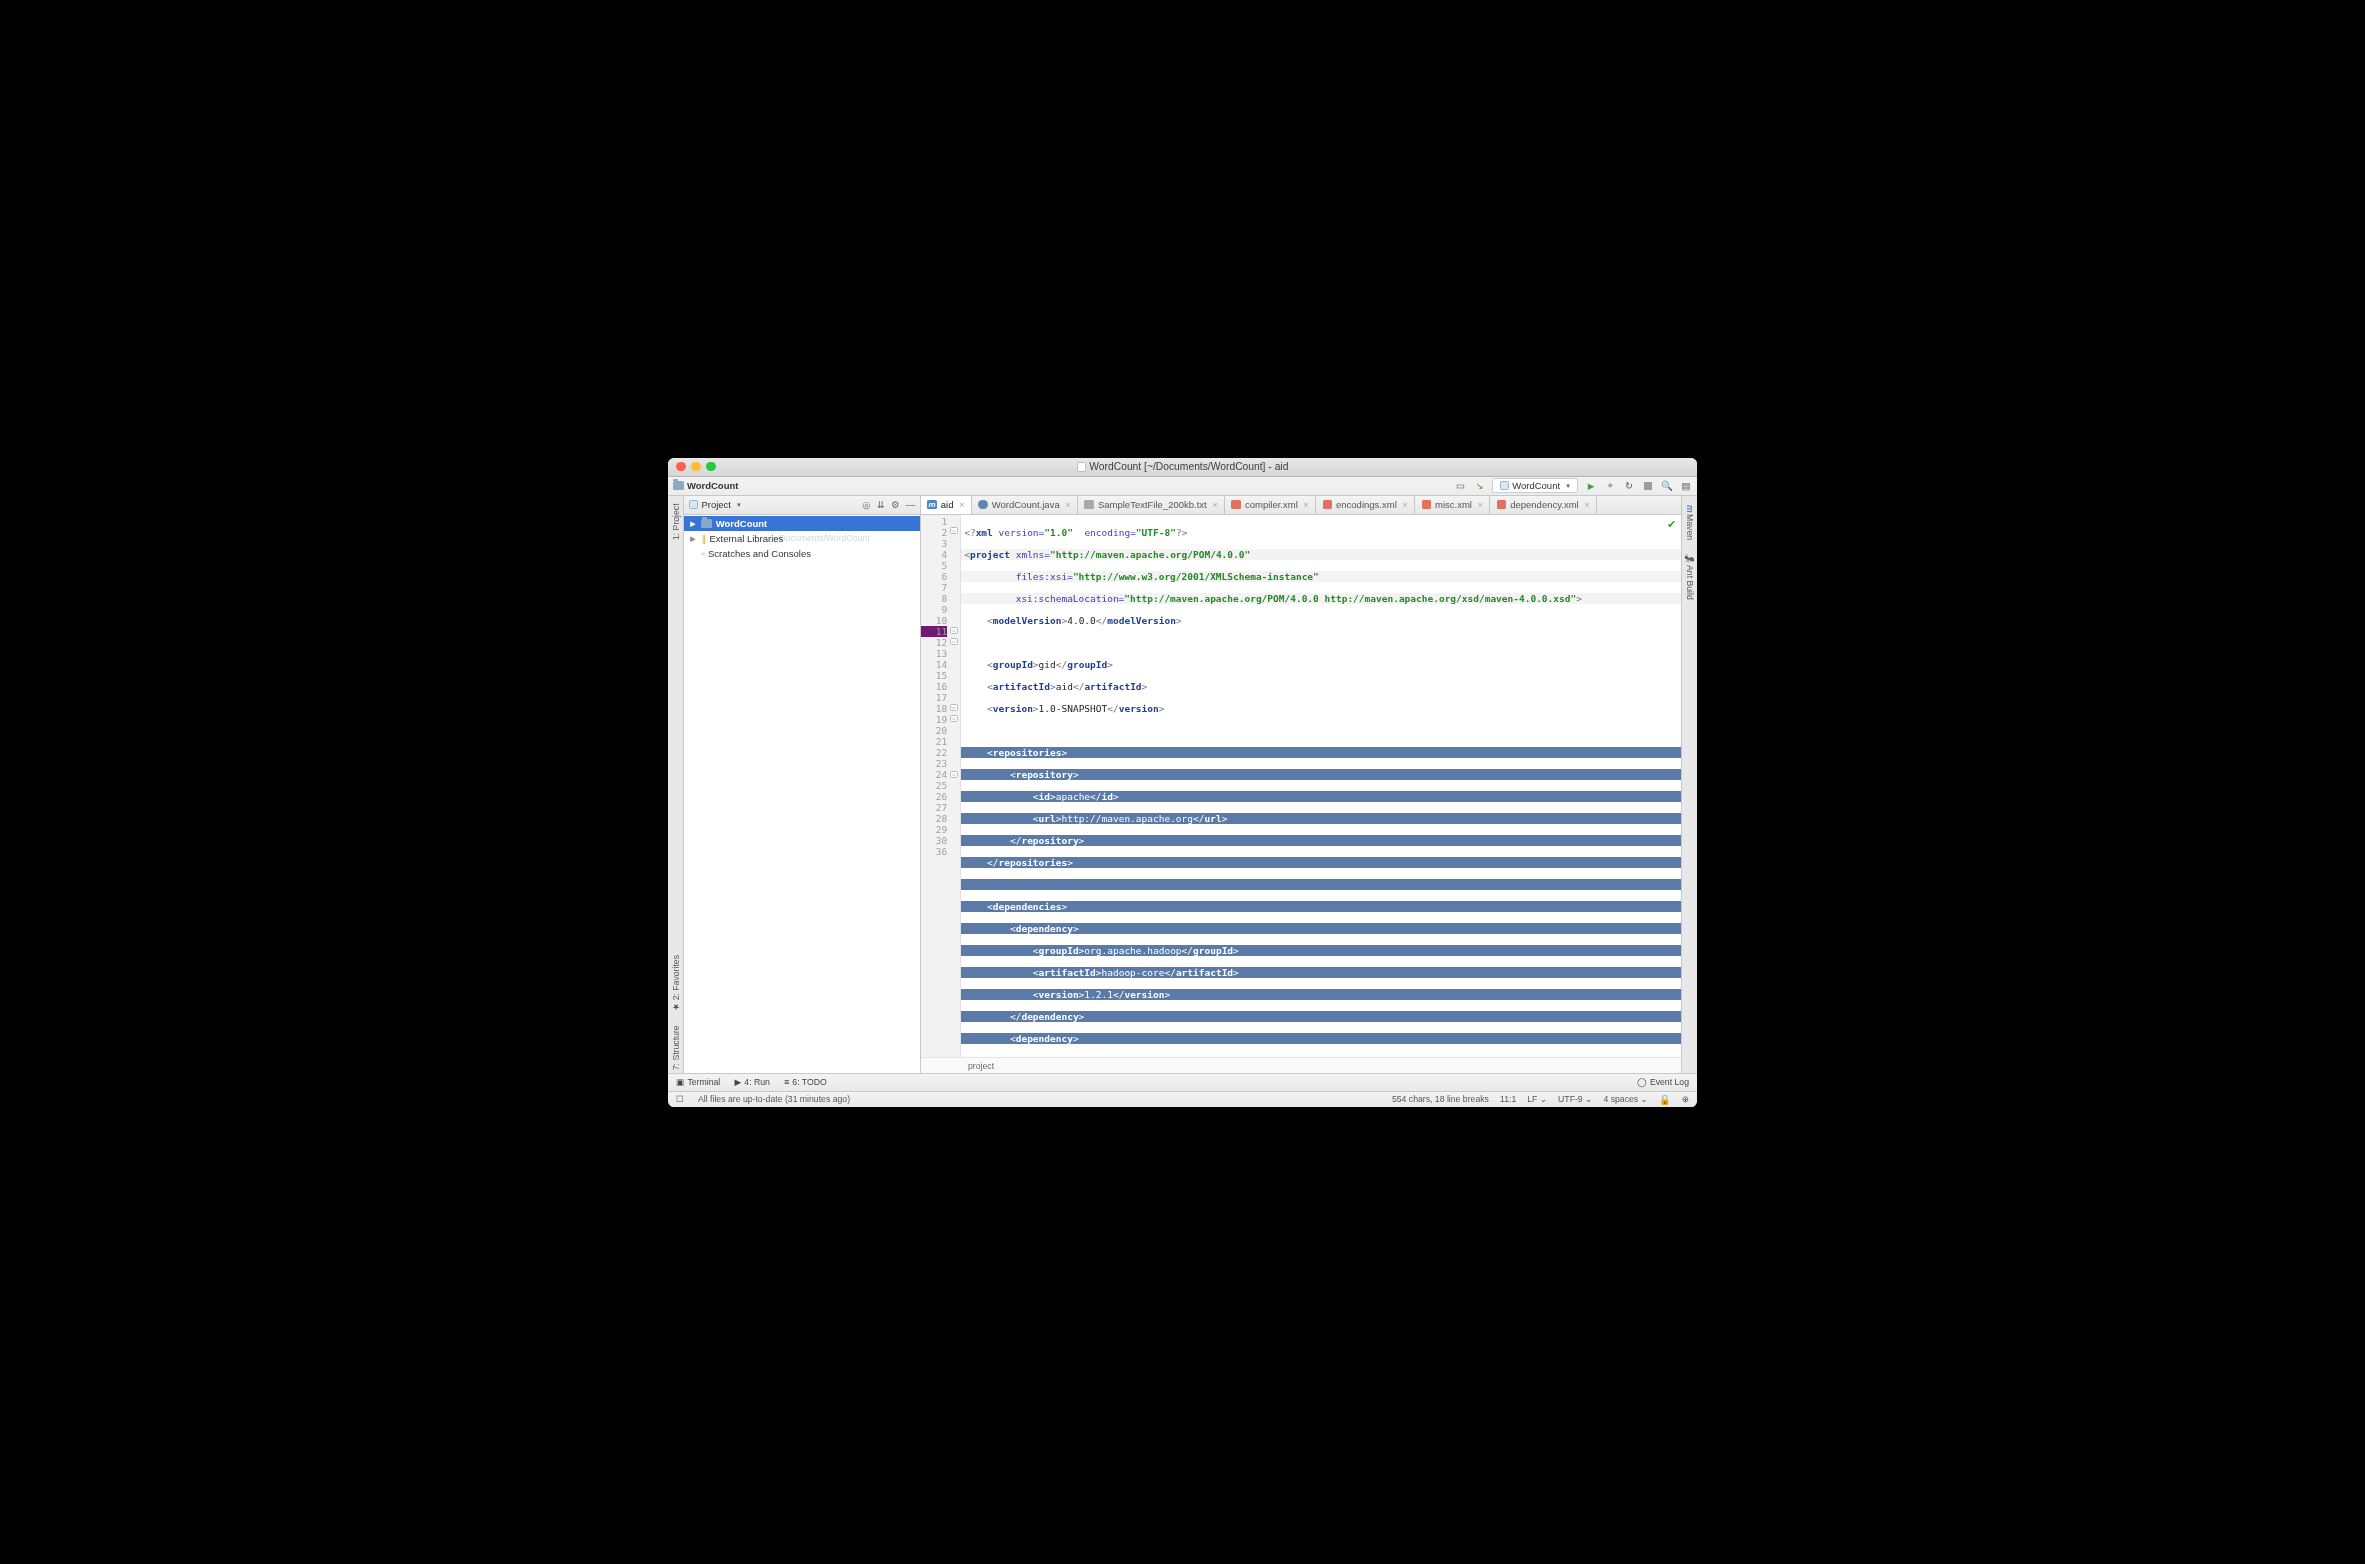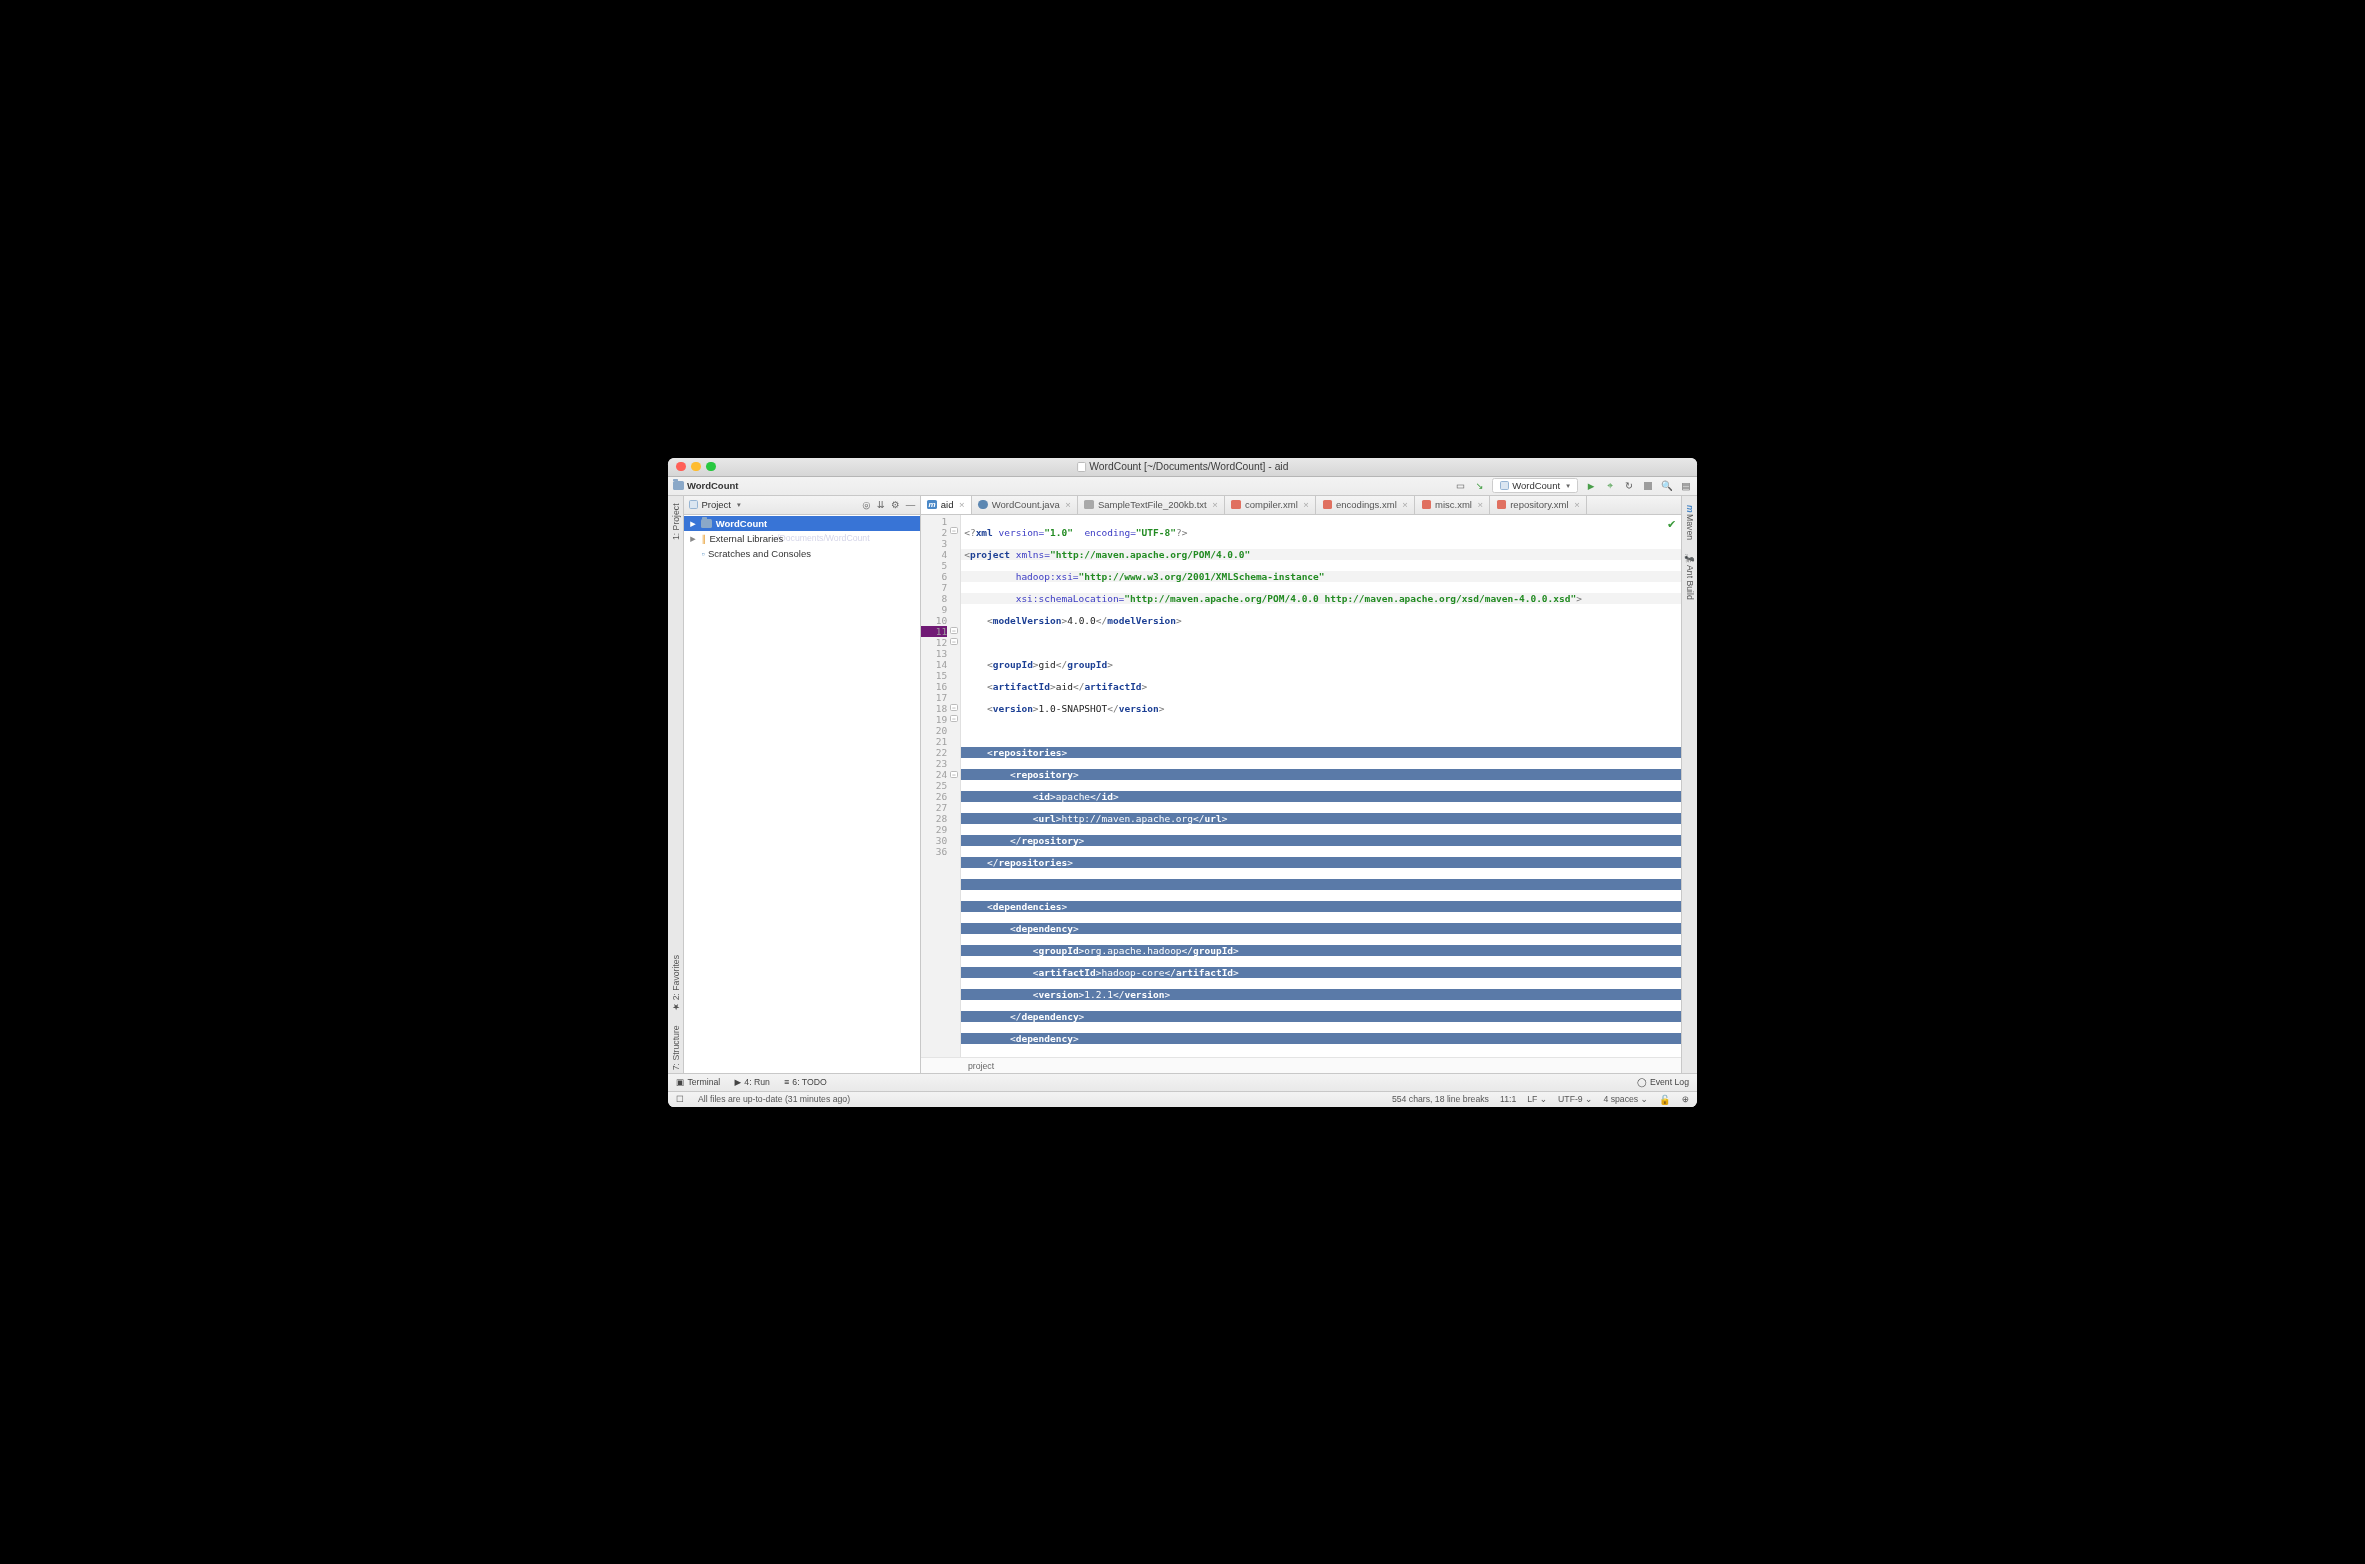--- a/index.html
+++ b/index.html
@@ -206,21 +206,21 @@
             <span>encodings.xml</span>
             <span class="close">×</span>
           </div>
         <div class="tab">
             <span class="tab-icon ico-xml"></span>
             <span>misc.xml</span>
             <span class="close">×</span>
           </div>
         <div class="tab">
             <span class="tab-icon ico-xml"></span>
-            <span>repository.xml</span>
+            <span>dependency.xml</span>
             <span class="close">×</span>
           </div>
       </div>
 
       <div class="editor-body">
         <span class="check">✔</span>
         <div class="gutter">
           <div class="ln">1</div>
             <div class="ln">2</div>
             <div class="ln">3</div>
@@ -257,21 +257,21 @@
             <div class="fold" style="top:111px">−</div>
             <div class="fold" style="top:122px">−</div>
             <div class="fold" style="top:188px">−</div>
             <div class="fold" style="top:199px">−</div>
             <div class="fold" style="top:255px">−</div>
           </div>
         </div>
         <div class="code">
 <div class="line"><span class="c">&lt;?</span><span class="t">xml</span> <span class="a">version=</span><span class="s">"1.0"</span>  <span class="a">encoding=</span><span class="s">"UTF-8"</span><span class="c">?&gt;</span></div>
 <div class="line" style="background:#f3f3f3"><span class="c">&lt;</span><span class="t">project</span> <span class="a">xmlns=</span><span class="s">"http://maven.apache.org/POM/4.0.0"</span></div>
-<div class="line" style="background:#f3f3f3">         <span class="a">hadoop:xsi=</span><span class="s">"http://www.w3.org/2001/XMLSchema-instance"</span></div>
+<div class="line" style="background:#f3f3f3">         <span class="a">files:xsi=</span><span class="s">"http://www.w3.org/2001/XMLSchema-instance"</span></div>
 <div class="line" style="background:#f3f3f3">         <span class="a">xsi:schemaLocation=</span><span class="s">"http://maven.apache.org/POM/4.0.0 http://maven.apache.org/xsd/maven-4.0.0.xsd"</span><span class="c">&gt;</span></div>
 <div class="line">    <span class="c">&lt;</span><span class="t">modelVersion</span><span class="c">&gt;</span><span>4.0.0</span><span class="c">&lt;/</span><span class="t">modelVersion</span><span class="c">&gt;</span></div>
 <div class="line"></div>
 <div class="line">    <span class="c">&lt;</span><span class="t">groupId</span><span class="c">&gt;</span><span>gid</span><span class="c">&lt;/</span><span class="t">groupId</span><span class="c">&gt;</span></div>
 <div class="line">    <span class="c">&lt;</span><span class="t">artifactId</span><span class="c">&gt;</span><span>aid</span><span class="c">&lt;/</span><span class="t">artifactId</span><span class="c">&gt;</span></div>
 <div class="line">    <span class="c">&lt;</span><span class="t">version</span><span class="c">&gt;</span><span>1.0-SNAPSHOT</span><span class="c">&lt;/</span><span class="t">version</span><span class="c">&gt;</span></div>
 <div class="line"></div>
 <div class="line hl-block">    <span class="c">&lt;</span><span class="t">repositories</span><span class="c">&gt;</span></div>
 <div class="line hl-block">        <span class="c">&lt;</span><span class="t">repository</span><span class="c">&gt;</span></div>
 <div class="line hl-block">            <span class="c">&lt;</span><span class="t">id</span><span class="c">&gt;</span><span>apache</span><span class="c">&lt;/</span><span class="t">id</span><span class="c">&gt;</span></div>

